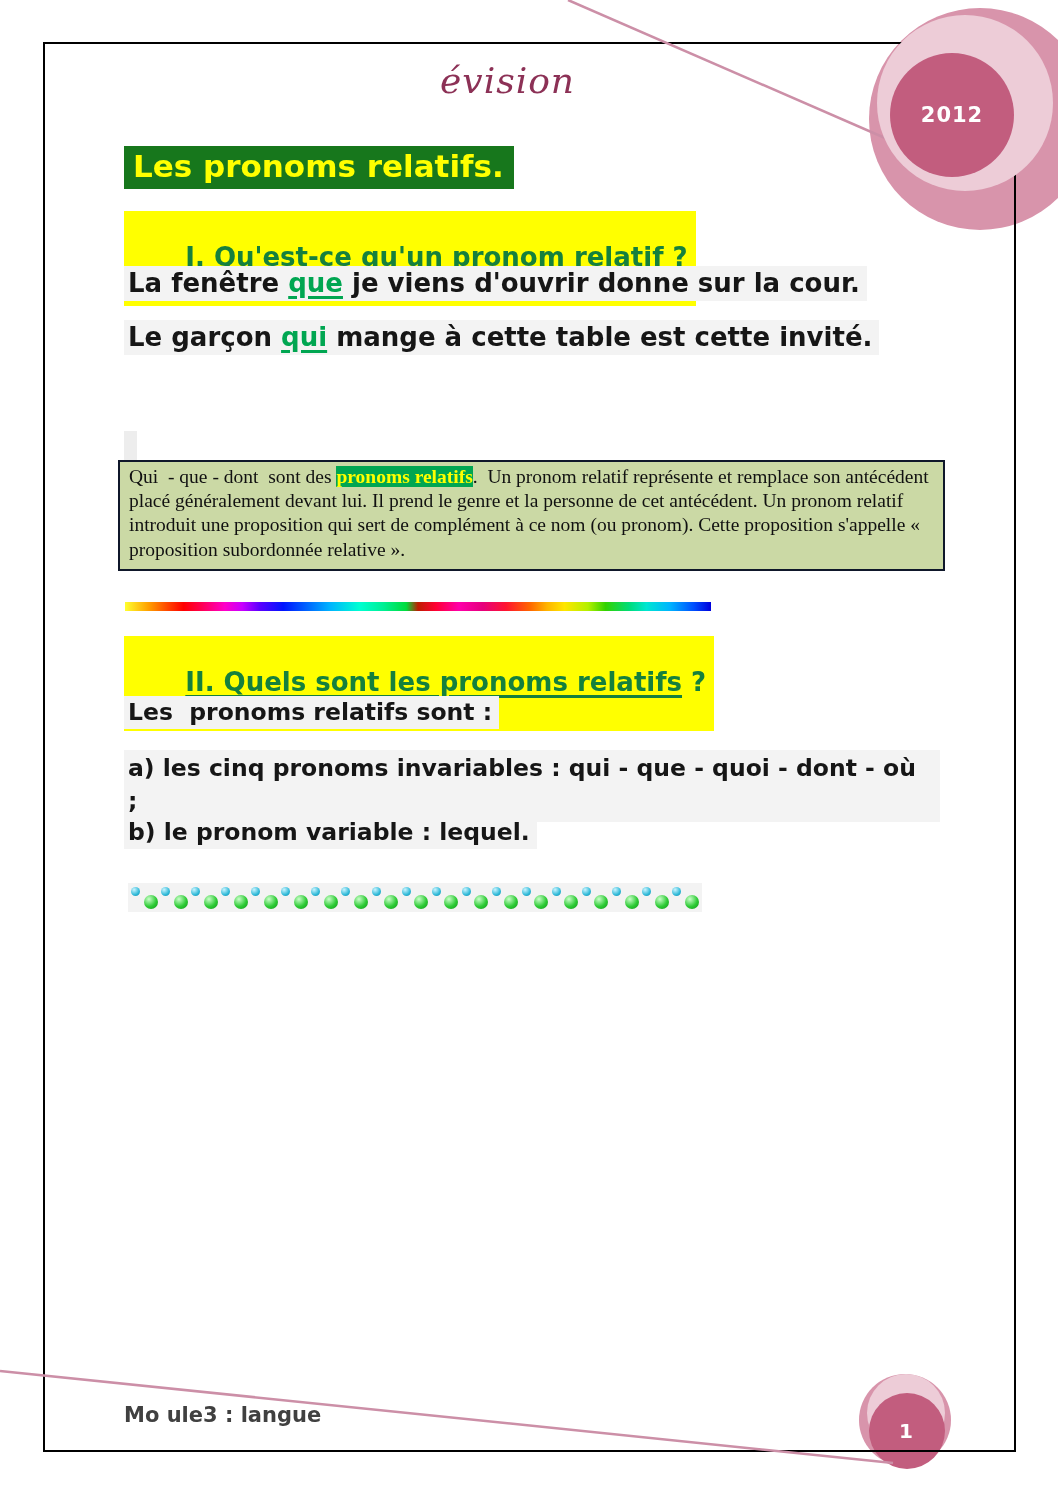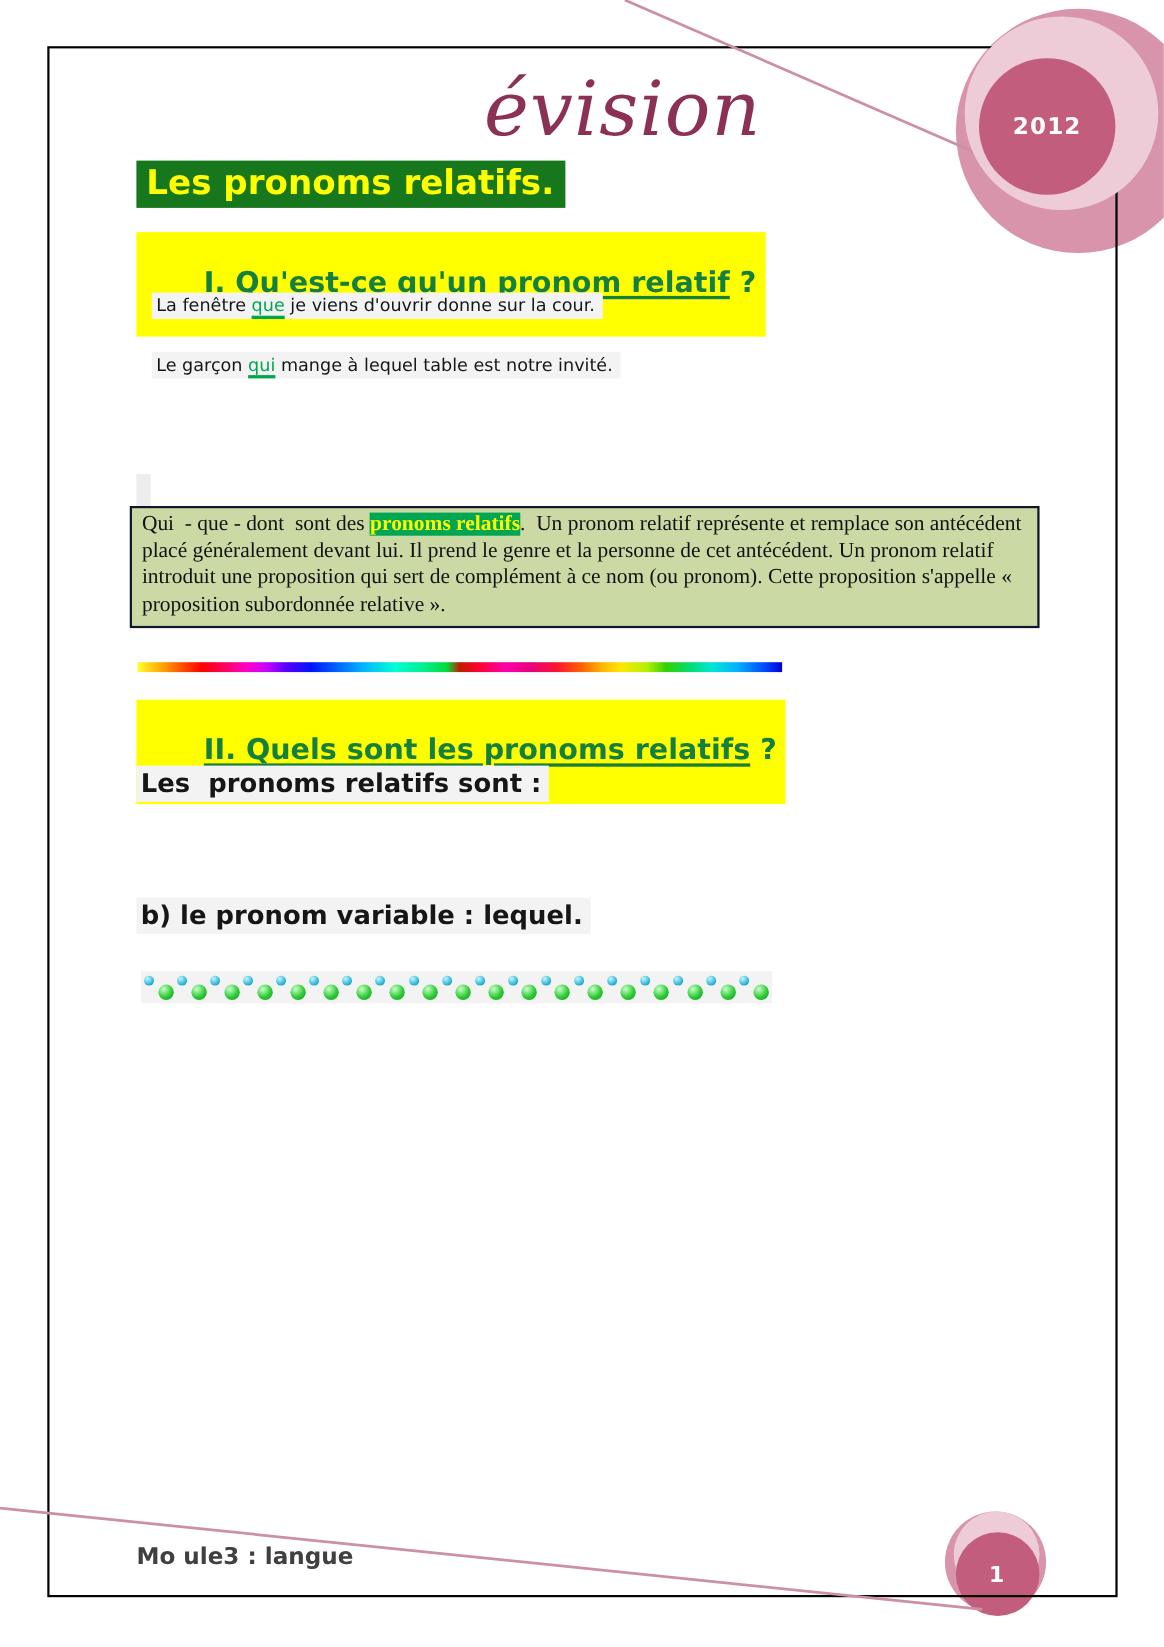--- a/index.html
+++ b/index.html
@@ -8,35 +8,35 @@
 
   svg.layer { position:absolute; left:0; top:0; width:1058px; height:1497px; pointer-events:none; }
   .z0 { z-index:0; } .z2 { z-index:2; } .z3 { z-index:3; }
 
   .page-border { position:absolute; left:43px; top:42px; width:973px; height:1410px;
                  border:2px solid #000; z-index:1; }
 
   .content { position:absolute; left:0; top:0; width:1058px; height:1497px; z-index:4; }
 
   .script-title { position:absolute; left:440px; top:60px; font-family:"DejaVu Serif", serif;
-                  font-style:italic; font-size:69px; color:#8c3156; letter-spacing:1px; }
+                  font-style:italic; font-size:36px; color:#8c3156; letter-spacing:1px; }
 
   .badge-text { font-family:"DejaVu Sans", sans-serif; font-weight:bold; fill:#ffffff; }
 
   .main-title { position:absolute; left:124px; top:146px; background:#17771c; color:#ffff00;
                 font-weight:bold; font-size:31px; padding:2px 10px 5px 9px; white-space:pre;text-align:right; }
 
   .sec-heading { position:absolute; background:#ffff00; color:#15803d; font-weight:bold;
                  font-size:26px; padding:1px 8px 4px 7px; white-space:pre; }
   .sec-heading .u { text-decoration:underline; text-decoration-thickness:3px; text-underline-offset:4px; }
   #heading1 { left:124px; top:211px; }
   #heading2 { left:124px; top:636px; }
 
-  .example { position:absolute; left:124px; font-weight:normal; font-size:16px; color:#161616;
-             background:#f3f3f3; padding:2px 7px 3px 4px; white-space:pre;margin-left:14px; }
+  .example { position:absolute; left:124px; font-weight:bold; font-size:26px; color:#161616;
+             background:#f3f3f3; padding:2px 7px 3px 4px; white-space:pre; }
   #example0 { top:266px; } #example1 { top:320px; } #example2 { top:374px; }
   .rt-pronoun { color:#00a651; text-decoration:underline; text-decoration-thickness:3px;
                 text-underline-offset:4px; }
 
   .para-mark { position:absolute; left:124px; top:431px; width:13px; height:29px; background:#ededed; }
 
   .definition-box { position:absolute; left:118px; top:460px; width:827px; background:#cbd9a5;
                     border:2px solid #0f172a; padding:3px 10px 7px 9px;
                     font-family:"Liberation Serif", serif; font-size:19.5px; line-height:1.24;
                     color:#111; white-space:pre-wrap; }
@@ -100,33 +100,34 @@
 
     <div class="script-title">évision</div>
 
     <div class="main-title">Les pronoms relatifs.</div>
 
     <div class="sec-heading" id="heading1">
       <span class="u">I. Qu'est-ce qu'un pronom relatif</span><span> ?</span>
     </div>
 
     <div class="example" id="example0"><span>La fenêtre </span><span class="rt-pronoun">que</span><span> je viens d'ouvrir donne sur la cour.</span></div>
-    <div class="example" id="example1"><span>Le garçon </span><span class="rt-pronoun">qui</span><span> mange à lequel table est notre invité.</span></div>
+    <div class="example" id="example1"><span>Le garçon </span><span class="rt-pronoun">qui</span><span> mange à cette table est cette invité.</span></div>
 
     <div class="para-mark"></div>
 
     <div class="definition-box"><span>Qui  - que - dont  sont des </span><span class="rt-hl">pronoms relatifs</span><span>.  Un pronom relatif représente et remplace son antécédent placé généralement devant lui. Il prend le genre et la personne de cet antécédent. Un pronom relatif introduit une proposition qui sert de complément à ce nom (ou pronom). Cette proposition s'appelle « proposition subordonnée relative ».</span></div>
 
     <div class="rainbow"></div>
 
     <div class="sec-heading" id="heading2">
       <span class="u">II. Quels sont les pronoms relatifs</span><span> ?</span>
     </div>
 
     <div class="statement" id="intro-line">Les  pronoms relatifs sont :</div>
+    <div class="statement" id="item-a">a) les cinq pronoms invariables : qui - que - quoi - dont - où ;</div>
     <div class="statement" id="item-b">b) le pronom variable : lequel.</div>
 
     <div class="bead-divider">
         <span class="bead cyan"></span>
         <span class="bead green"></span>
         <span class="bead cyan"></span>
         <span class="bead green"></span>
         <span class="bead cyan"></span>
         <span class="bead green"></span>
         <span class="bead cyan"></span>

